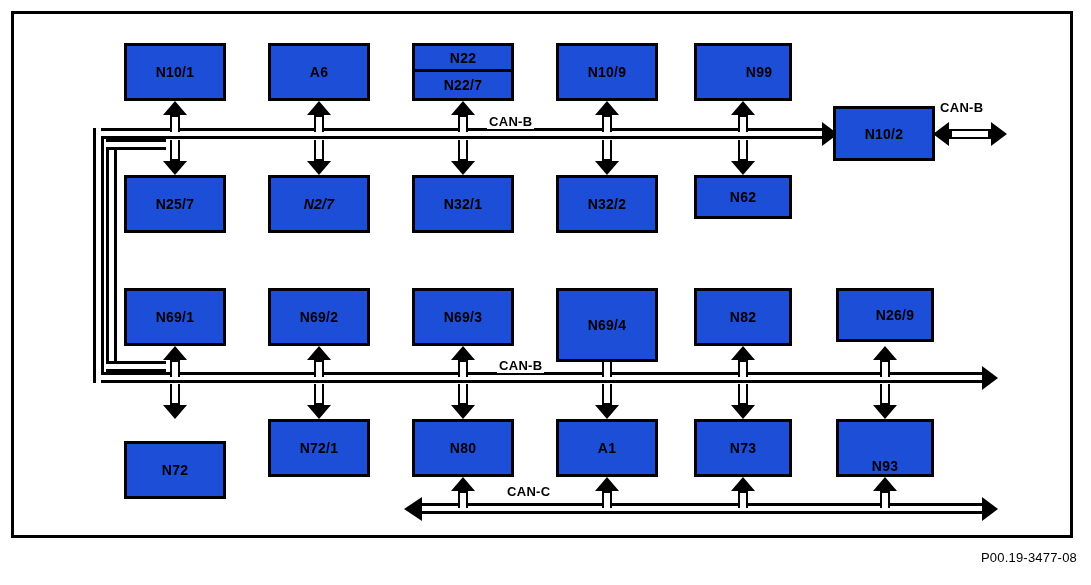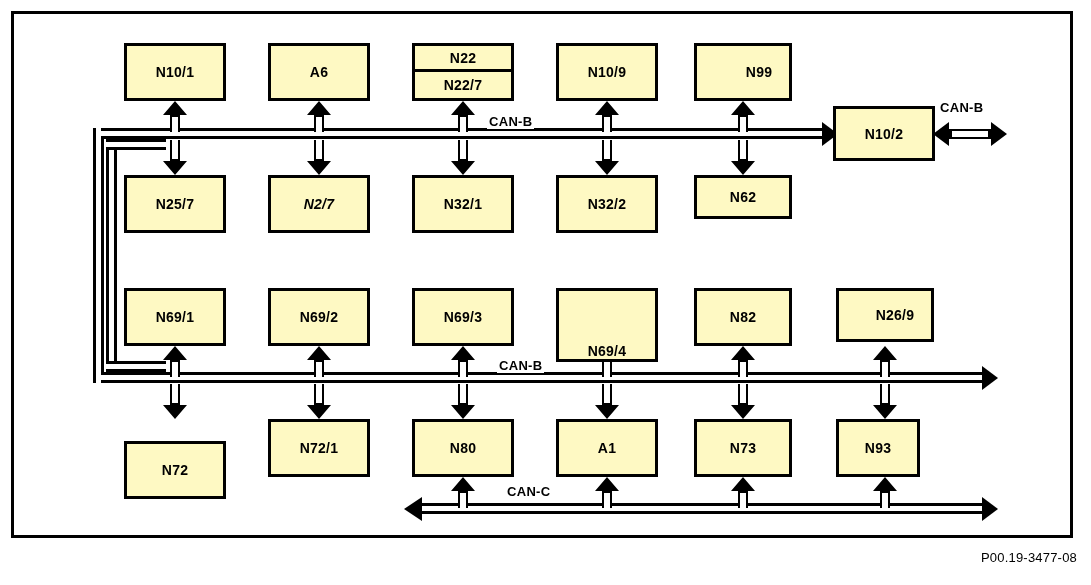--- a/index.html
+++ b/index.html
@@ -26,21 +26,21 @@
     height: 527px;
     border: 3px solid #000000;
     box-sizing: border-box;
     background: #ffffff;
   }
   
   .node {
     position: absolute;
     box-sizing: border-box;
     border: 3px solid #000000;
-    background: #fef9c3;
+    background: #1d4ed8;
     display: flex;
     align-items: center;
     justify-content: center;
     font-size: 14px;
     font-weight: bold;
     color: #000000;
     letter-spacing: 0.2px;
     z-index: 6;
   }
   .node.split {
@@ -203,21 +203,21 @@
 
   <div class="node" style="left:124px; top:288px; width:102px; height:58px;">
     <span>N69/1</span>
   </div>
   <div class="node" style="left:268px; top:288px; width:102px; height:58px;">
     <span>N69/2</span>
   </div>
   <div class="node" style="left:412px; top:288px; width:102px; height:58px;">
     <span>N69/3</span>
   </div>
-  <div class="node" style="left:556px; top:288px; width:102px; height:74px;align-items:flex-end;">
+  <div class="node" style="left:556px; top:288px; width:102px; height:74px;">
     <span>N69/4</span>
   </div>
   <div class="node" style="left:694px; top:288px; width:98px; height:58px;">
     <span>N82</span>
   </div>
   <div class="node" style="left:836px; top:288px; width:98px; height:54px;padding-left:20px;">
     <span>N26/9</span>
   </div>
 
   <div class="node" style="left:124px; top:441px; width:102px; height:58px;">
@@ -228,21 +228,21 @@
   </div>
   <div class="node" style="left:412px; top:419px; width:102px; height:58px;">
     <span>N80</span>
   </div>
   <div class="node" style="left:556px; top:419px; width:102px; height:58px;">
     <span>A1</span>
   </div>
   <div class="node" style="left:694px; top:419px; width:98px; height:58px;">
     <span>N73</span>
   </div>
-  <div class="node" style="left:836px; top:419px; width:84px; height:58px;">
+  <div class="node" style="left:836px; top:419px; width:98px; height:58px;align-items:flex-end;">
     <span>N93</span>
   </div>
 
   <div class="conn" style="left:162px; top:100px;">
     <svg width="26" height="32" viewBox="0 0 26 32">
       <path d="M13 1 L25 15 L18 15 L18 32 L8 32 L8 15 L1 15 Z" fill="#000000"></path>
       <rect x="10" y="17" width="6" height="15" fill="#ffffff"></rect>
     </svg>
   </div>
   <div class="conn" style="left:306px; top:100px;">

